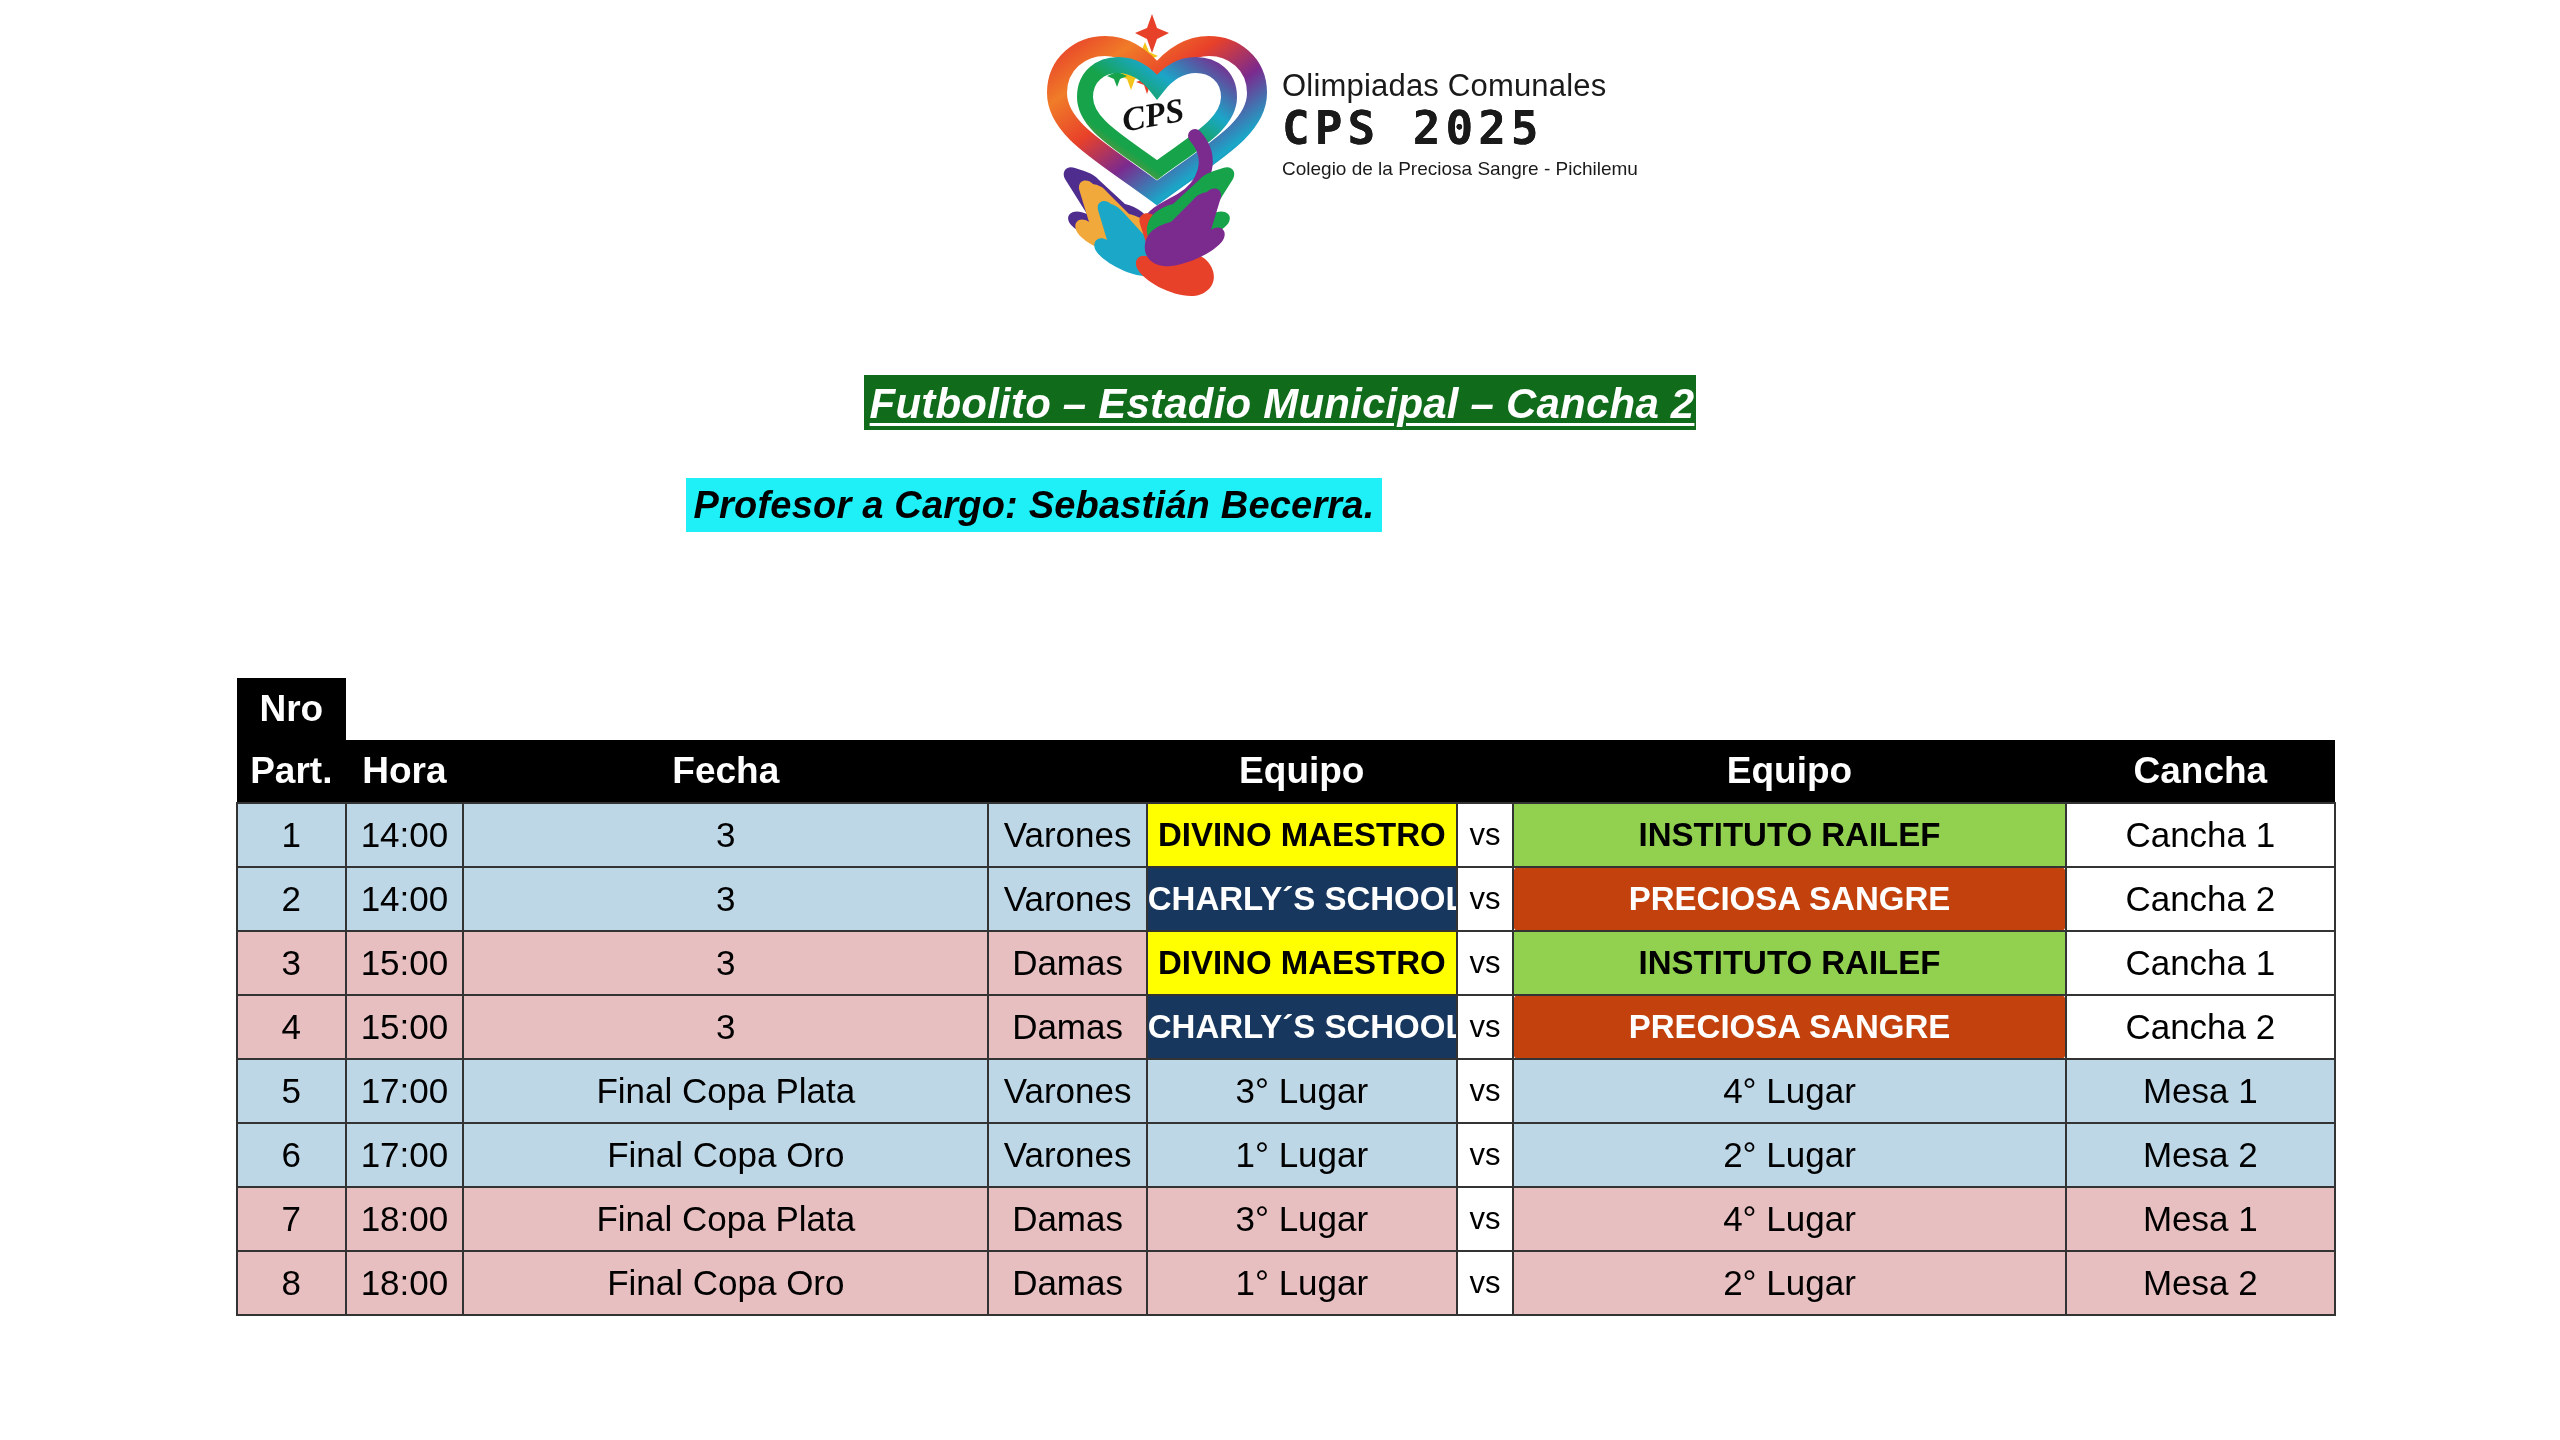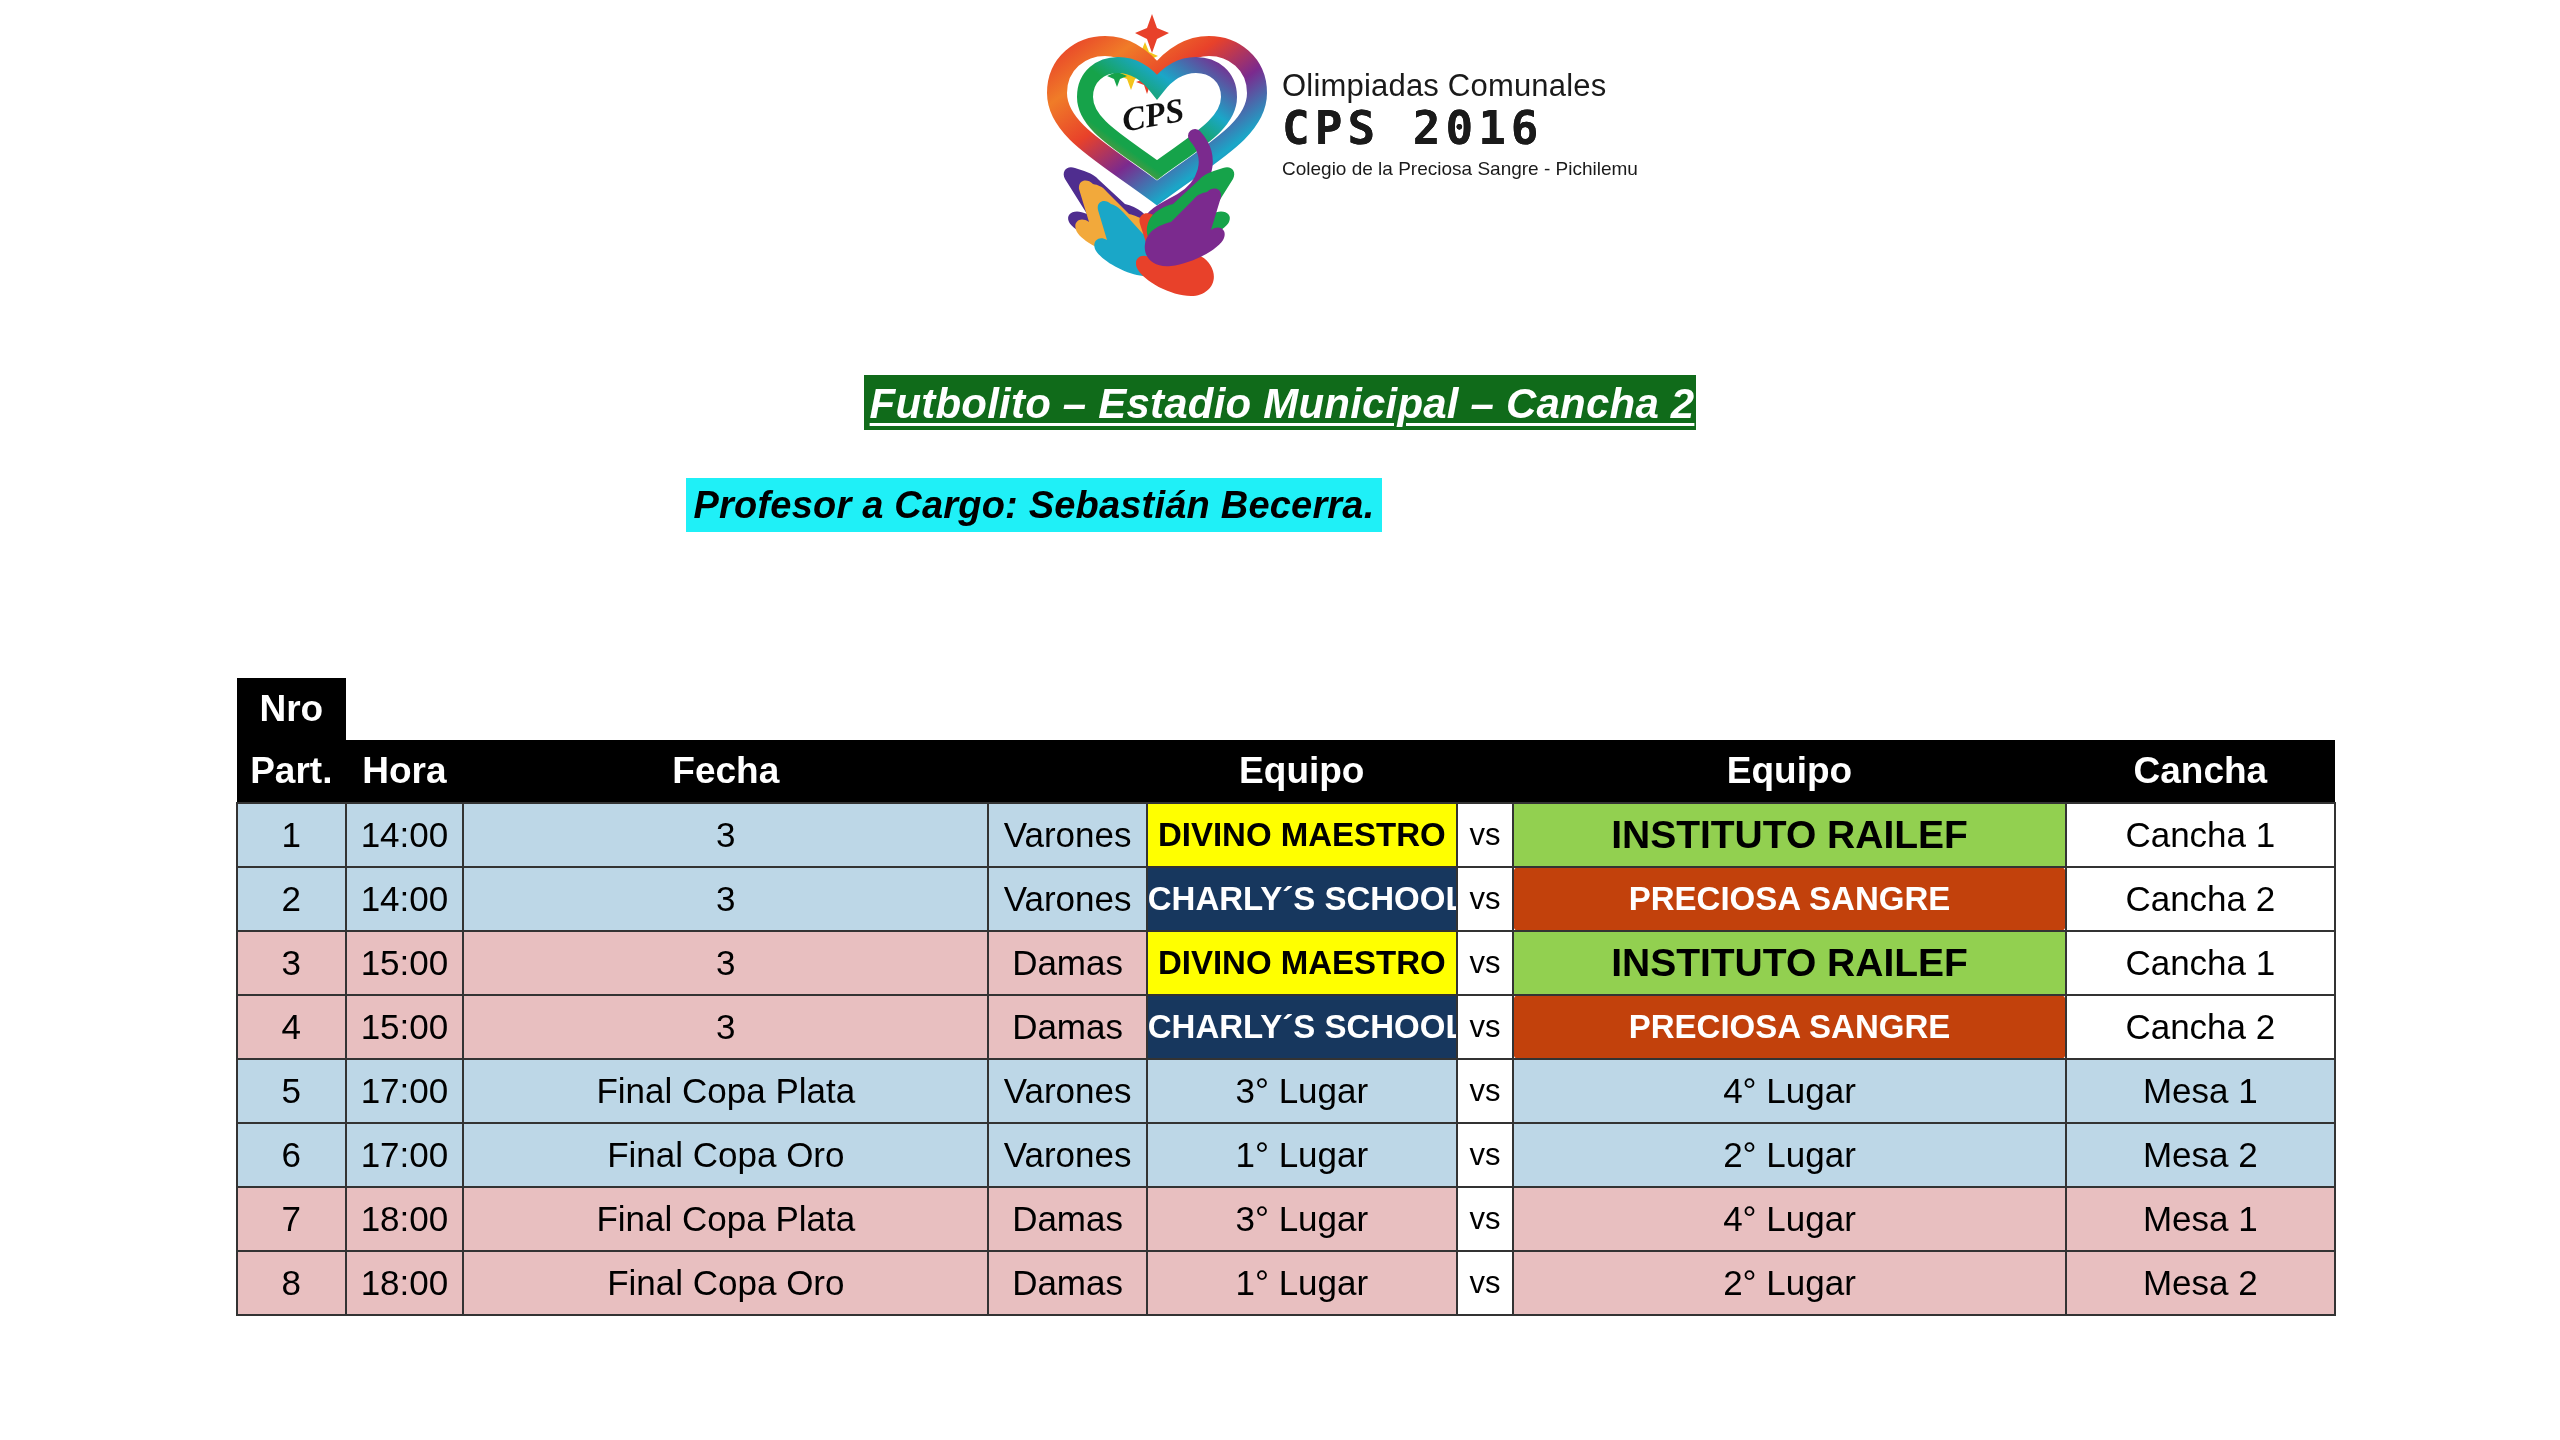--- a/index.html
+++ b/index.html
@@ -154,21 +154,21 @@
     font-weight: bold;
     font-size: 37px;
     border: none !important;
   }
   
   .v { background: #bdd7e7; color: #000; }   
   .d { background: #e8bfc0; color: #000; }   
   .white { background: #ffffff; color: #000; }
   .yellow { background: #ffff00; color: #000; font-weight: bold; font-size: 33px; }
   .navy  { background: #17375e; color: #ffffff; font-weight: bold; font-size: 33px; }
-  .green { background: #92d050; color: #000000; font-weight: bold; font-size: 39px; }
+  .green { background: #92d050; color: #000000; font-weight: bold; font-size: 33px; }
   .red   { background: #c2410c; color: #ffffff; font-weight: bold; font-size: 33px; border-radius: 6px; }
   .vs-cell { background: #ffffff; color: #000; font-size: 31px; }
   .receso {
     background: #000000;
     color: #ffffff;
     font-weight: bold;
     font-style: italic;
     font-size: 36px;
     border-color: #000000 !important;
   }
@@ -237,21 +237,21 @@
                  C 180 223 150 238 130 241 C 112 244 100 233 102 219 C 104 206 116 199 128 196
                  L 154 172 C 161 164 170 163 178 160 Z" fill="#16a34a"></path>
         <path d="M162 184 C 168 178 177 180 176 189 L 166 222 C 175 216 182 222 179 230
                  C 175 241 146 256 126 258 C 108 260 98 249 100 236 C 102 223 114 217 126 214
                  L 148 192 C 153 186 157 185 162 184 Z" fill="#7b2a8e"></path>
       </g>
     </svg>
   </div>
   <div id="logo-text">
     <div class="logo-line1">Olimpiadas Comunales</div>
-    <div class="logo-line2">CPS 2016</div>
+    <div class="logo-line2">CPS 2025</div>
     <div class="logo-line3">Colegio de la Preciosa Sangre - Pichilemu</div>
   </div>
 </div>
 
 <div id="title-1-wrap">
   <span id="title-1">Futbolito – Estadio Municipal – Cancha 2</span>
 </div>
 <div id="title-2-wrap">
   <span id="title-2">Profesor a Cargo: Sebastián Becerra.</span>
 </div>

